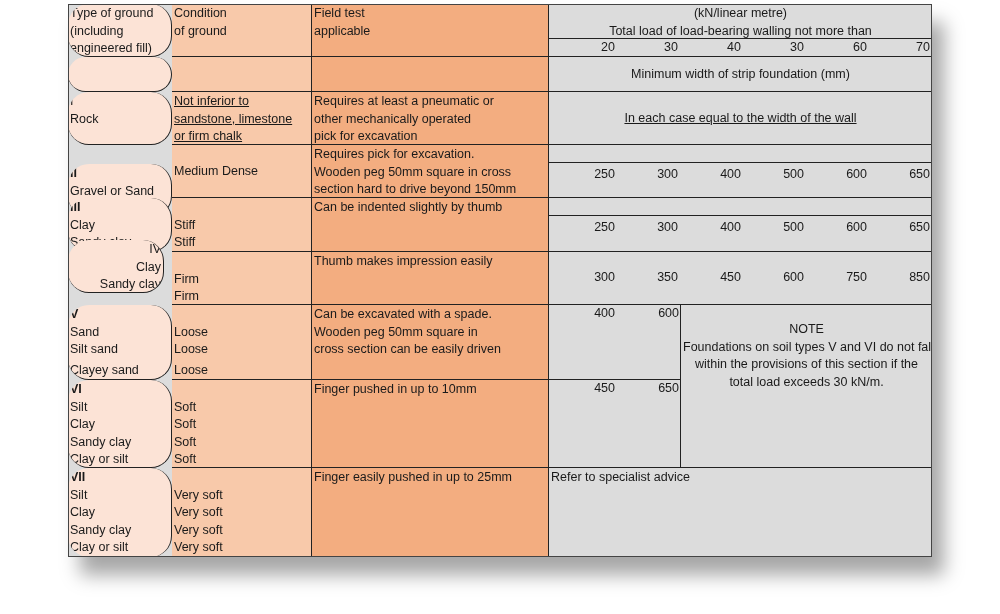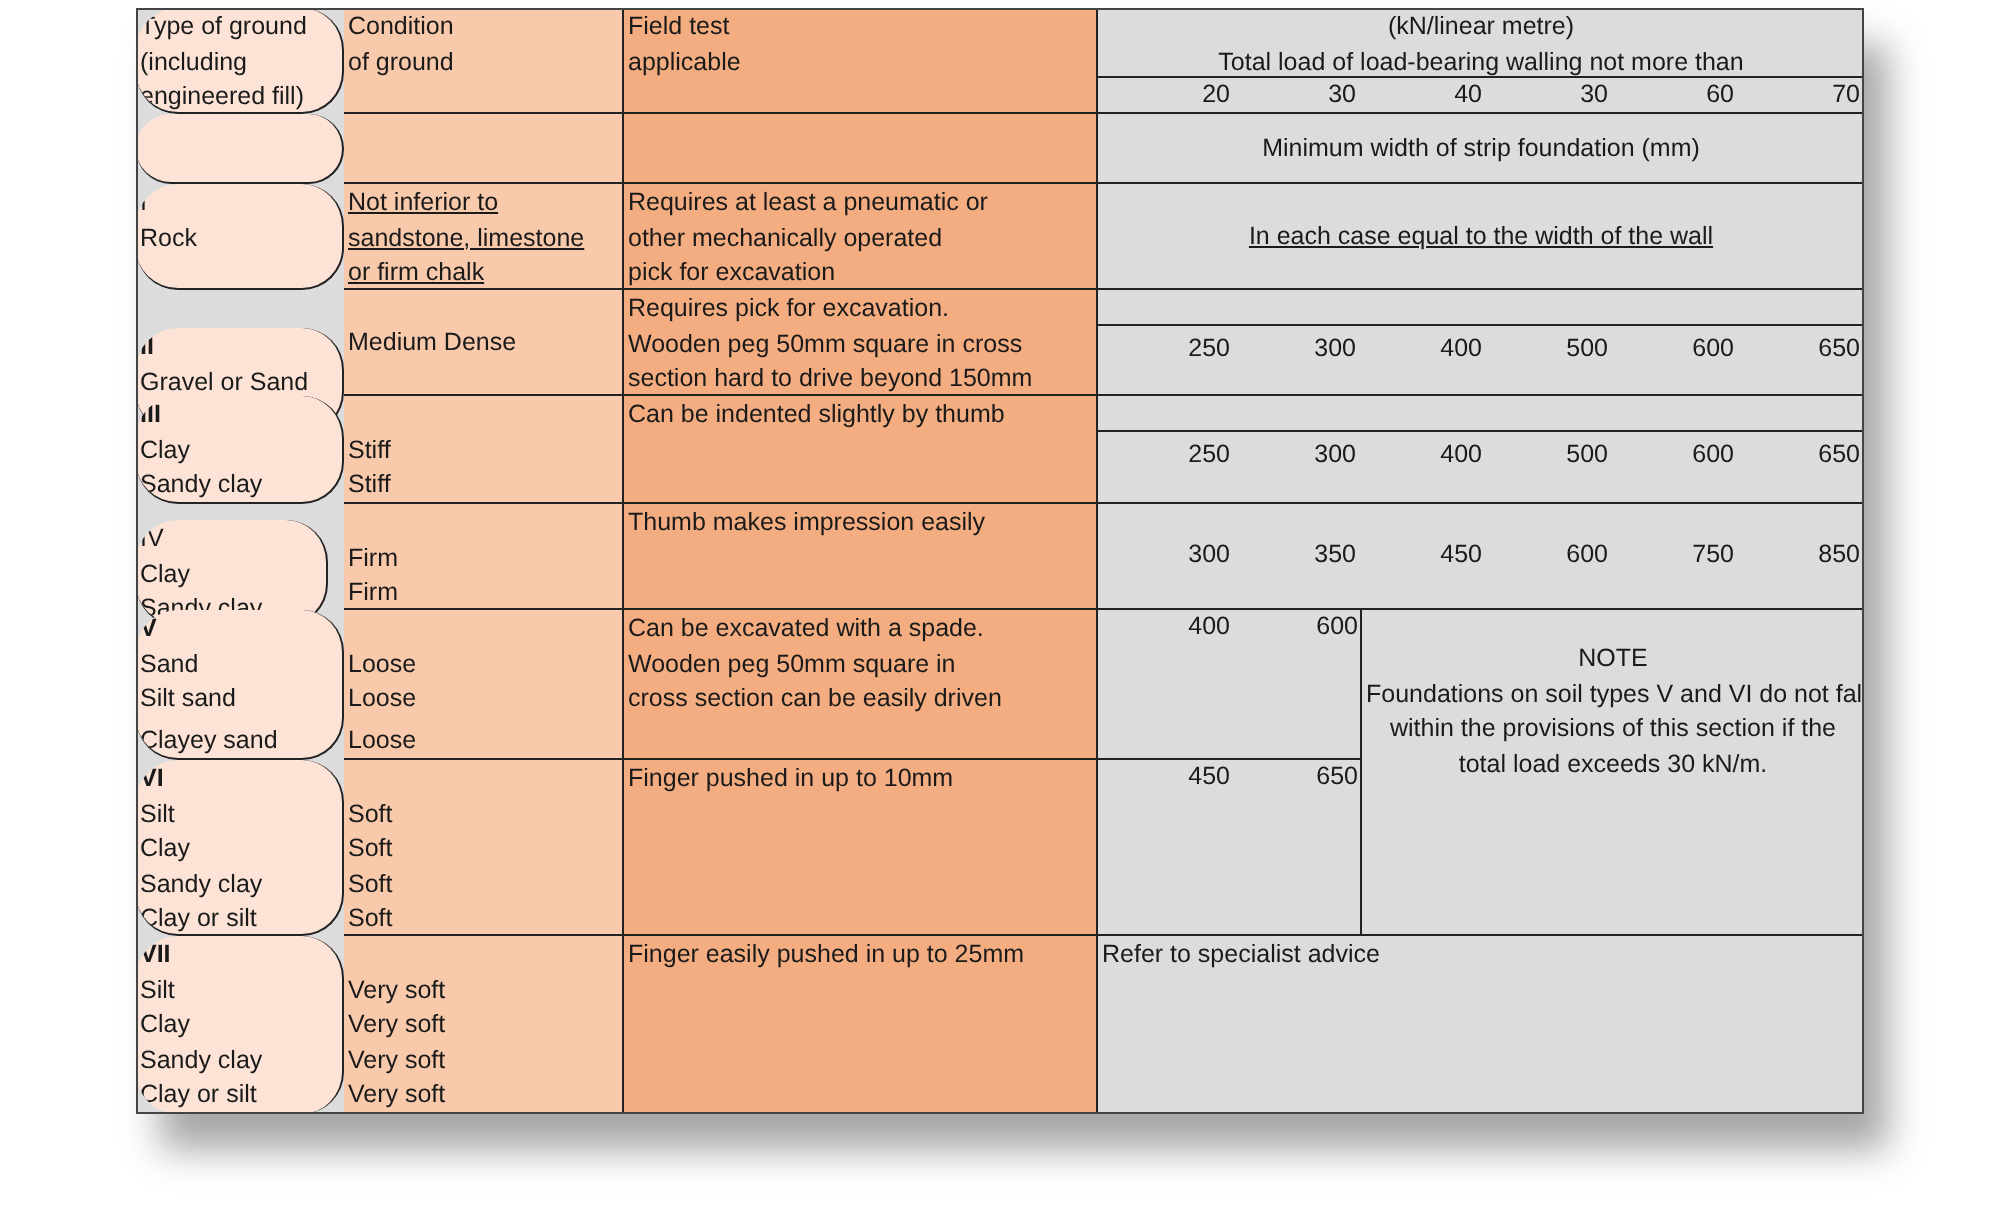--- a/index.html
+++ b/index.html
@@ -116,21 +116,21 @@
   <div class="cell cr bl bb" style="left:480px;top:194px;width:384px;height:18px;"></div>
   <div class="cell cr bl bb nums first" style="left:480px;top:212px;width:384px;height:36px;line-height:22px;">
     <span>250</span>
     <span>300</span>
     <span>400</span>
     <span>500</span>
     <span>600</span>
     <span>650</span>
   </div>
 
-  <div class="cell c1 br bb" style="left:0;top:256px;width:96px;height:53px;">
+  <div class="cell c1 br bb" style="left:0;top:236px;width:96px;height:53px;text-align:right;">
     <span class="line">IV</span>
     <span class="line">Clay</span>
     <span class="line">Sandy clay</span>
   </div>
   <div class="cell c2 br bb" style="left:104px;top:248px;width:140px;height:53px;padding-top:18.5px;">
     <span class="line">Firm</span>
     <span class="line">Firm</span>
   </div>
   <div class="cell c3 bb" style="left:244px;top:248px;width:236px;height:53px;">
     <span class="line">Thumb makes impression easily</span>

